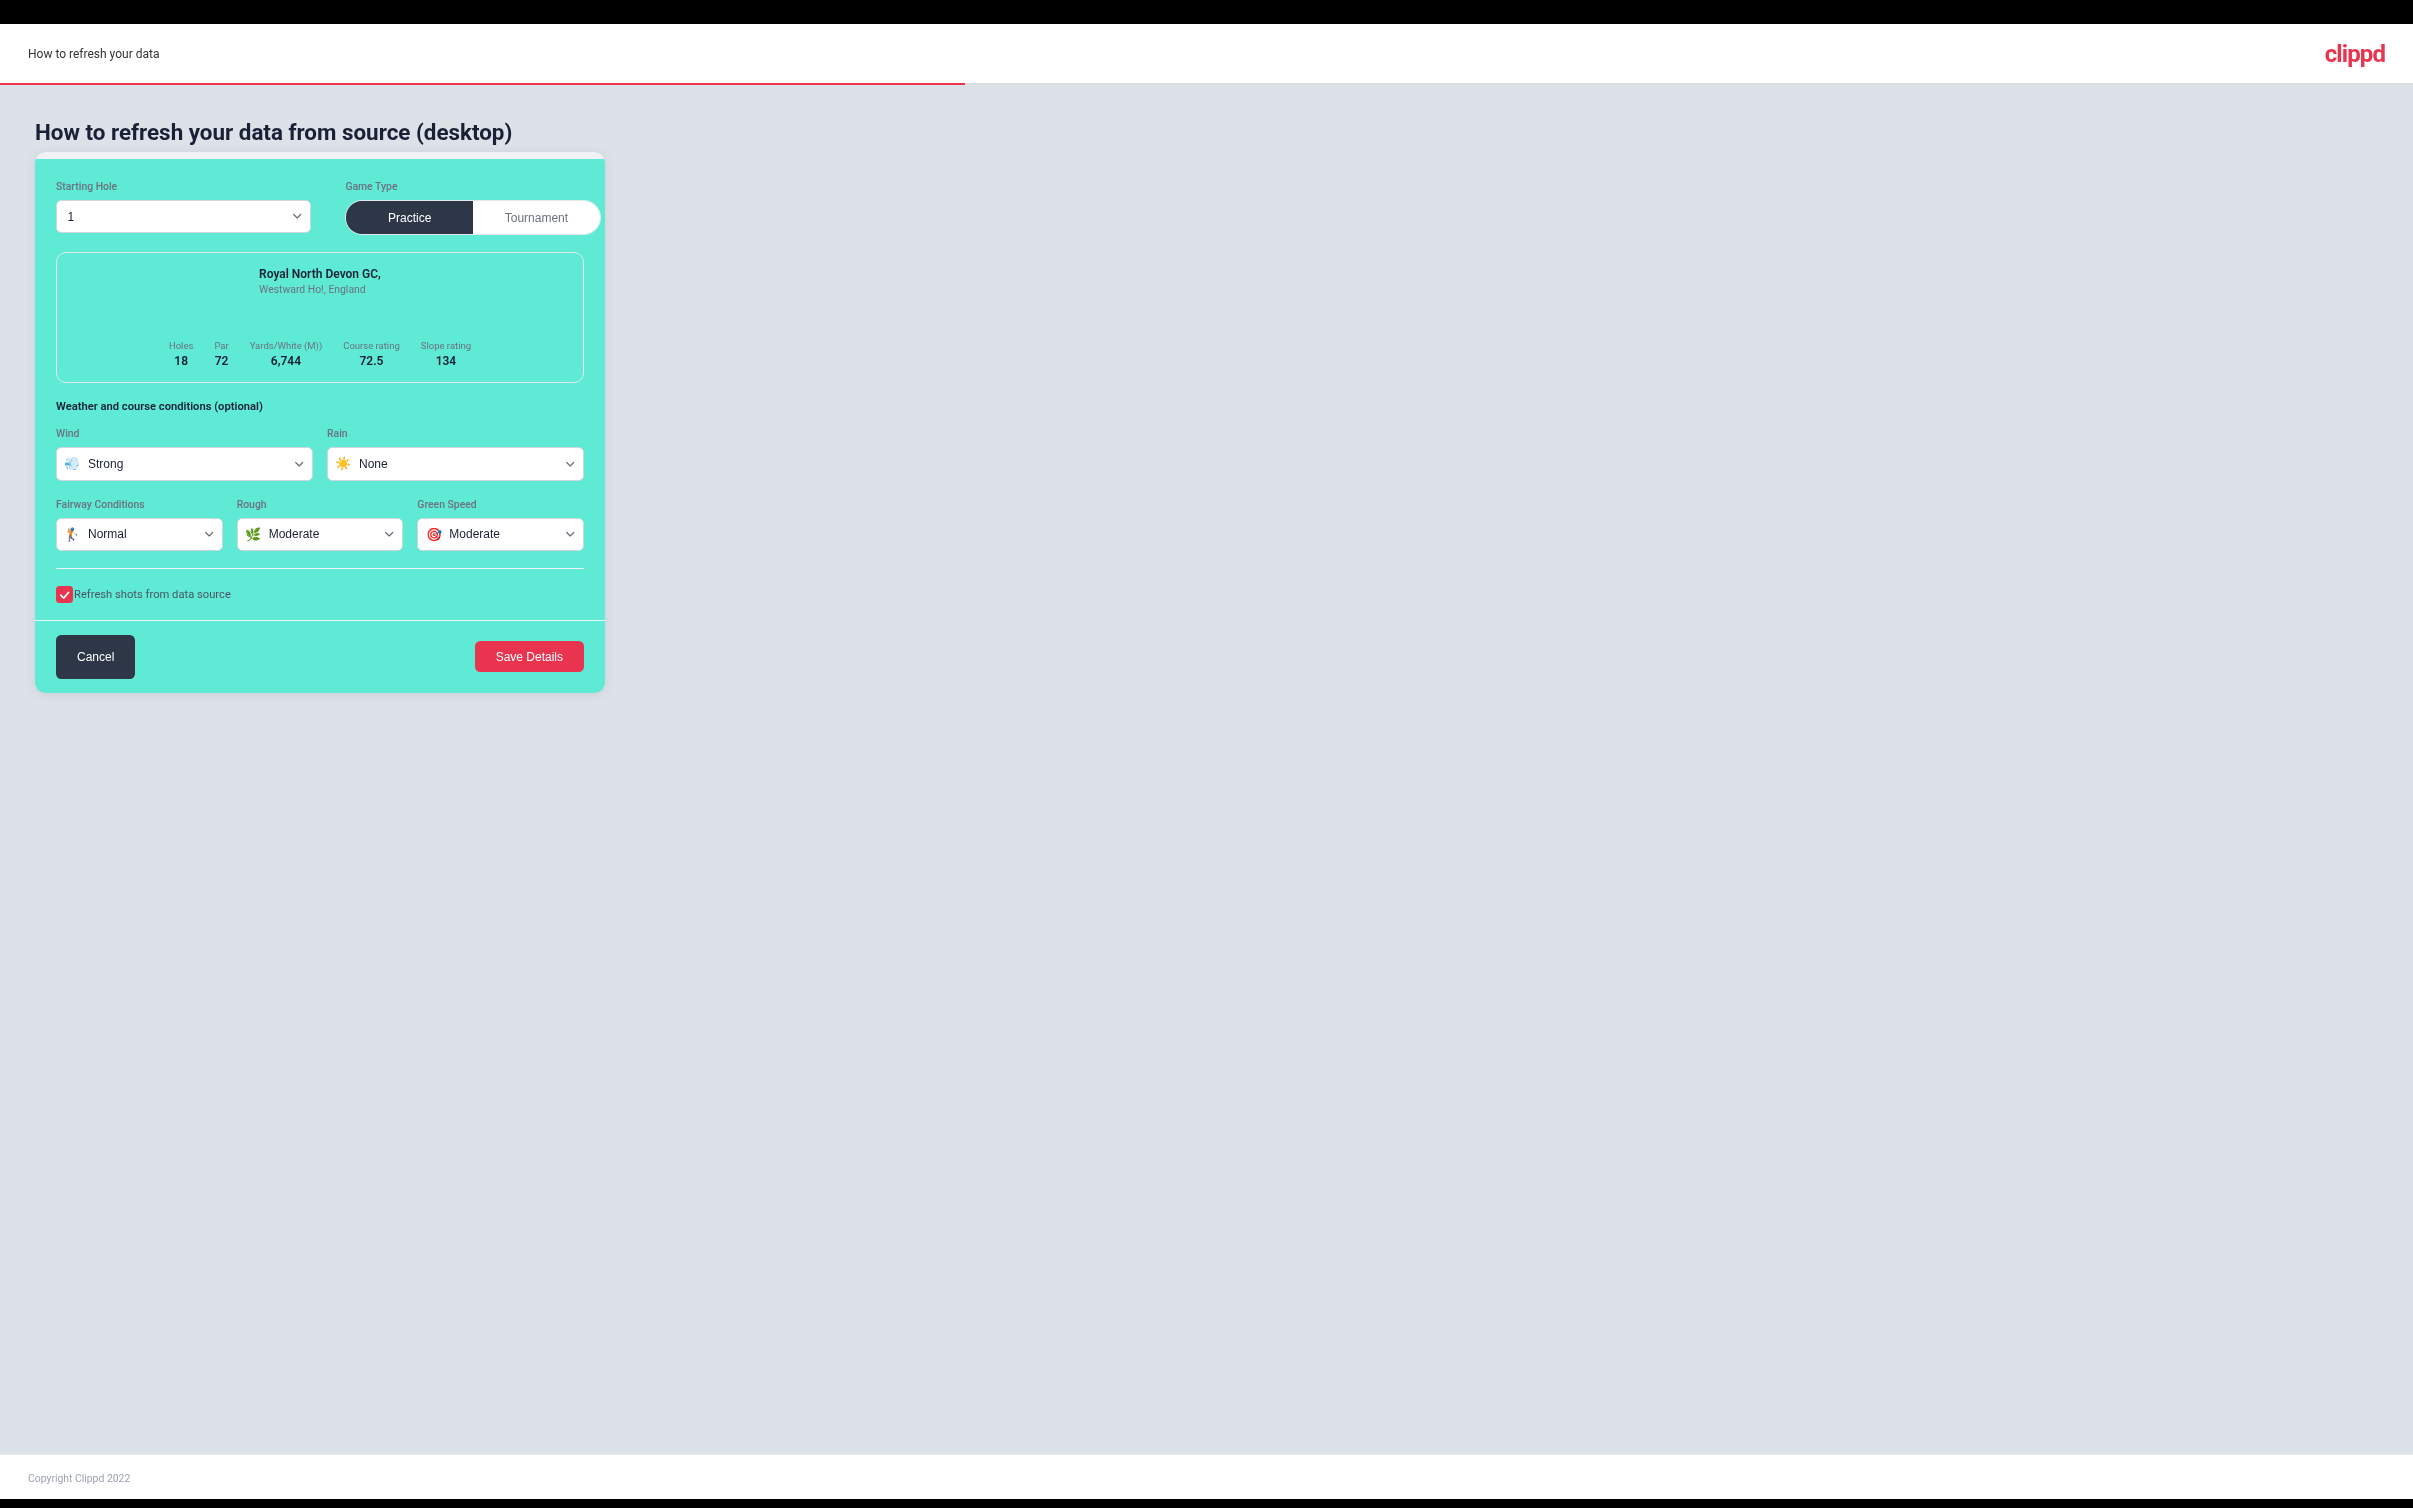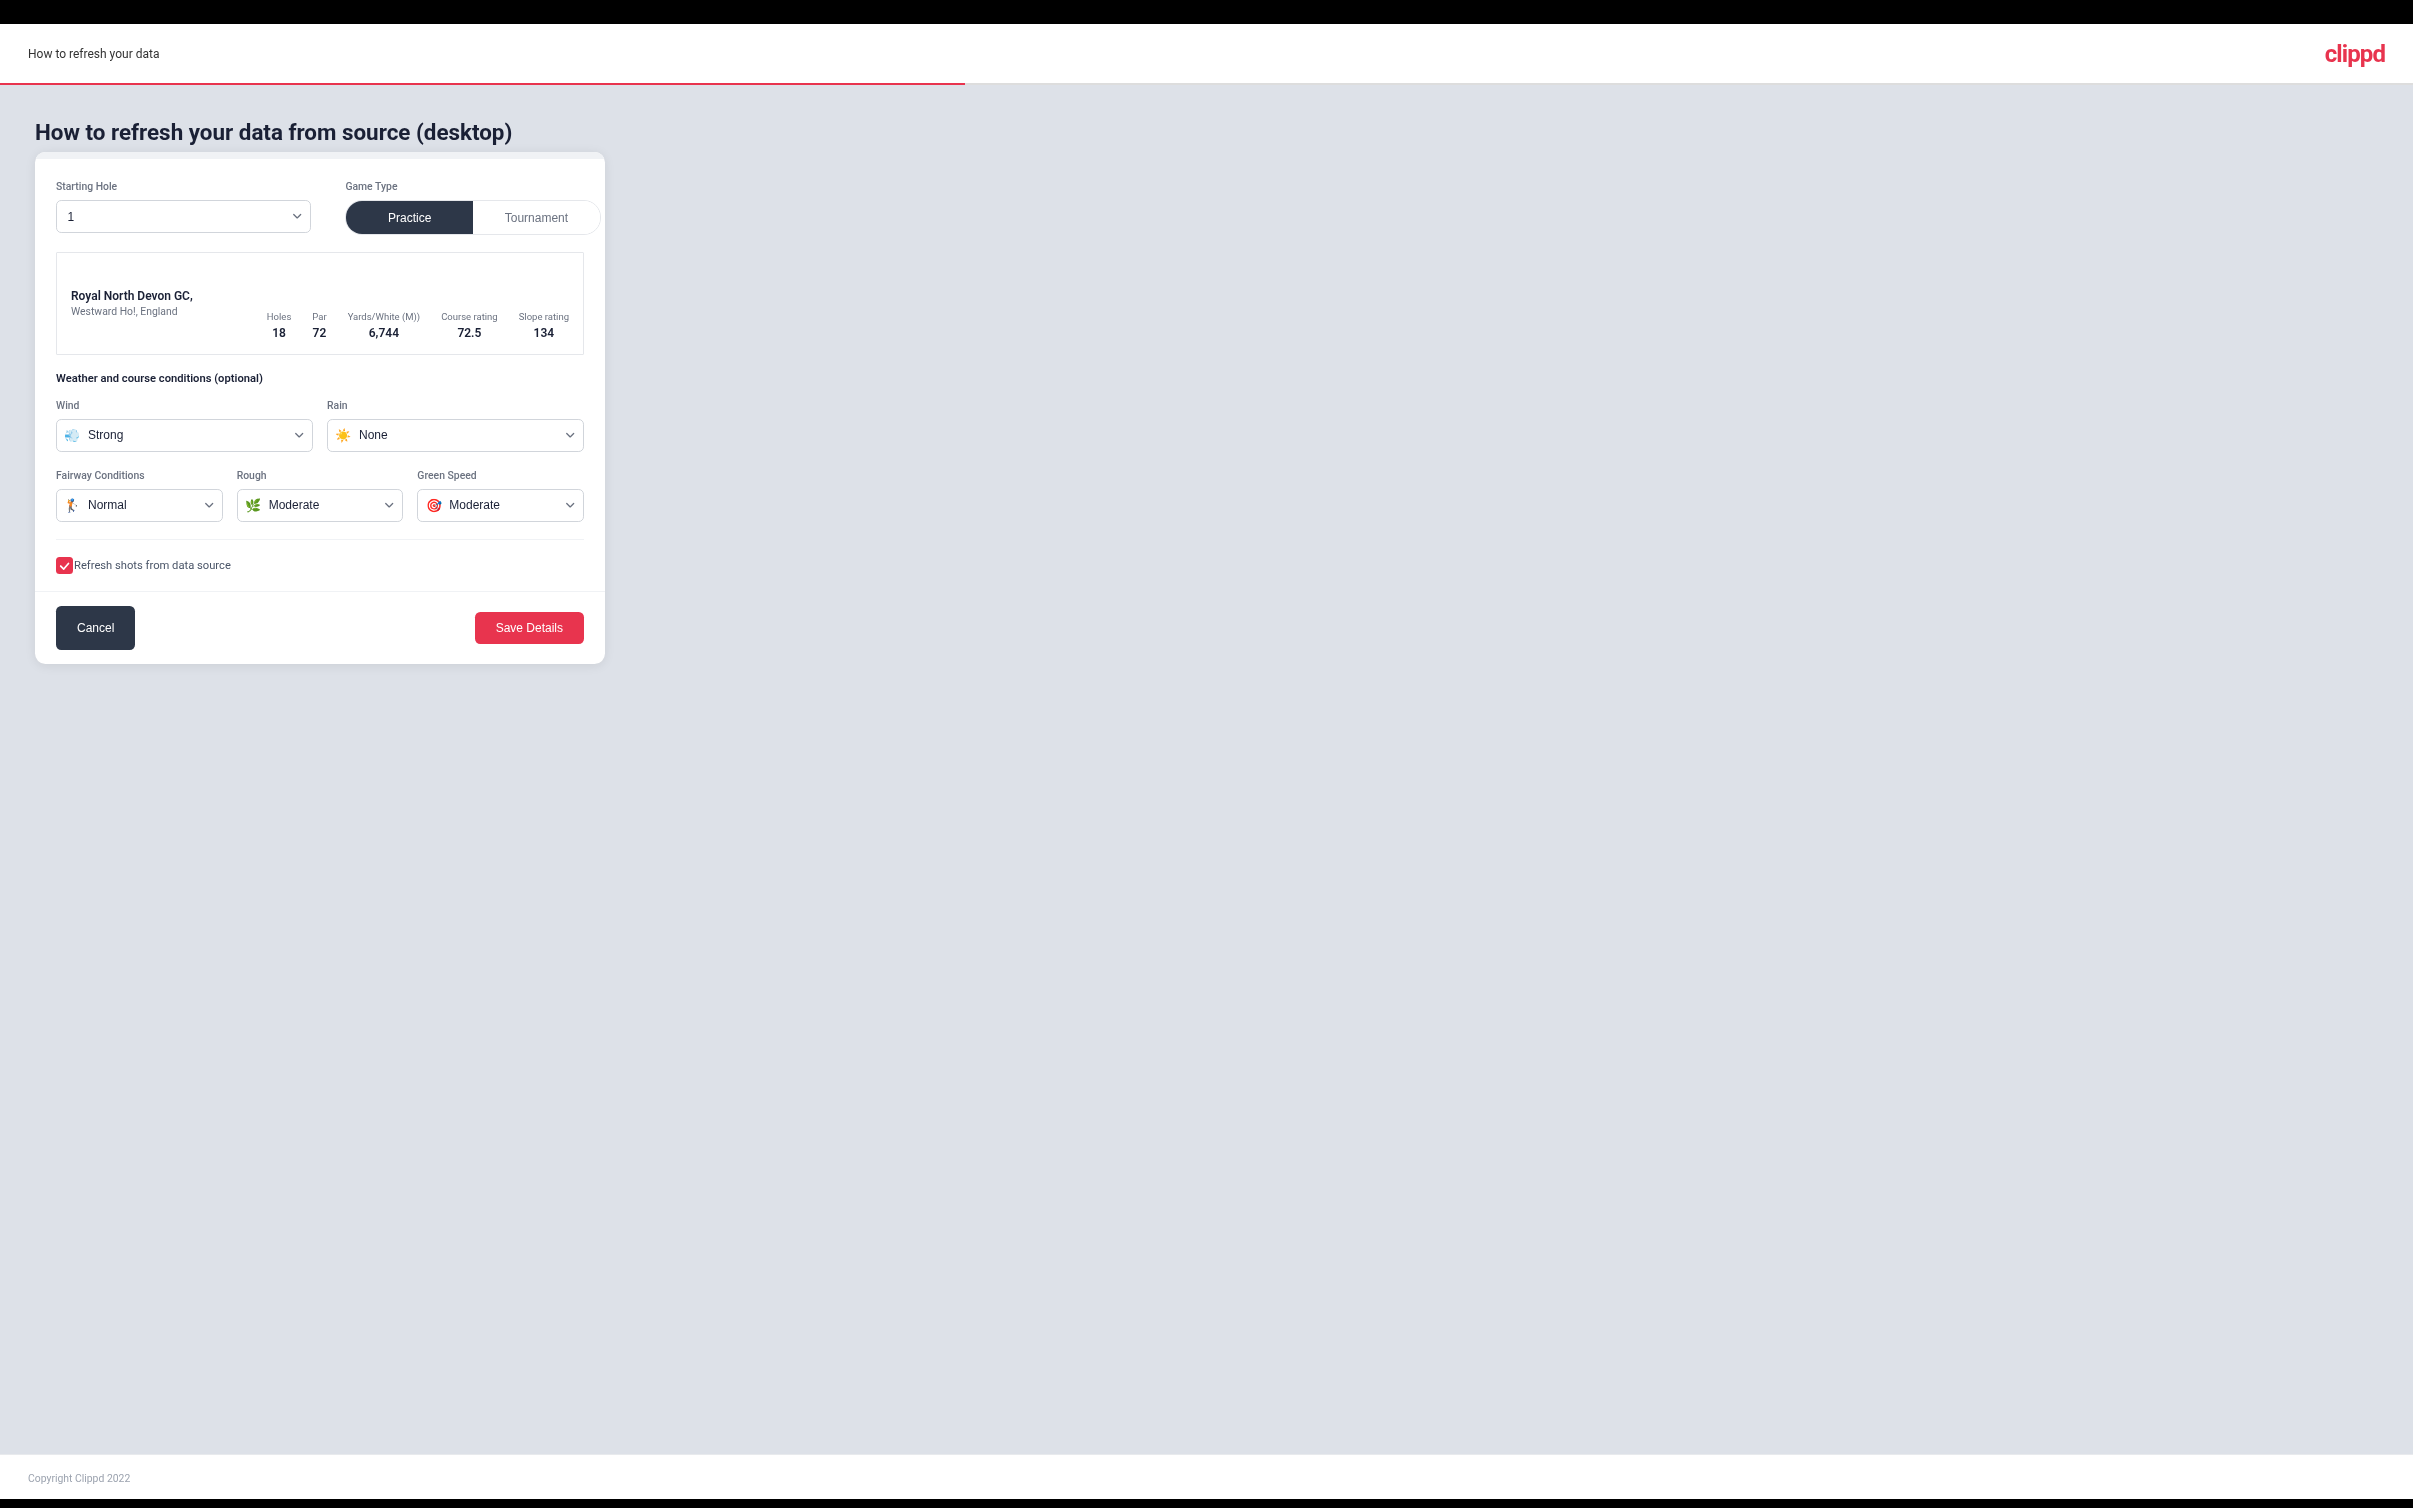--- a/index.html
+++ b/index.html
@@ -67,21 +67,21 @@
       margin-bottom: 31px;
     }
 
     .content-area {
       display: flex;
       gap: 52px;
       align-items: flex-start;
     }
 
     .form-panel {
-      background: #ffffff;
+      background: #5eead4;
       border-radius: 10.4px;
       padding: 0;
       width: 570px;
       min-width: 570px;
       box-shadow: 0 1.7px 10.4px rgba(0,0,0,0.08);
       overflow: hidden;
     }
 
     .form-top-strip {
       height: 7px;
@@ -163,26 +163,27 @@
       color: #6b7280;
     }
 
     .game-type-btn.active {
       background: #2d3748;
       color: #fff;
     }
 
     .course-card {
       border: 0.9px solid #e5e7eb;
-      border-radius: 1px;
+      border-radius: 10px;
       padding: 14px;
       margin-bottom: 17px;
       display: flex;
       align-items: center;
       justify-content: space-between;
+      flex-direction: column;
     }
 
     .course-name {
       font-size: 12px;
       font-weight: 600;
       color: #1a2035;
       margin-bottom: 1.7px;
     }
 
     .course-location {

